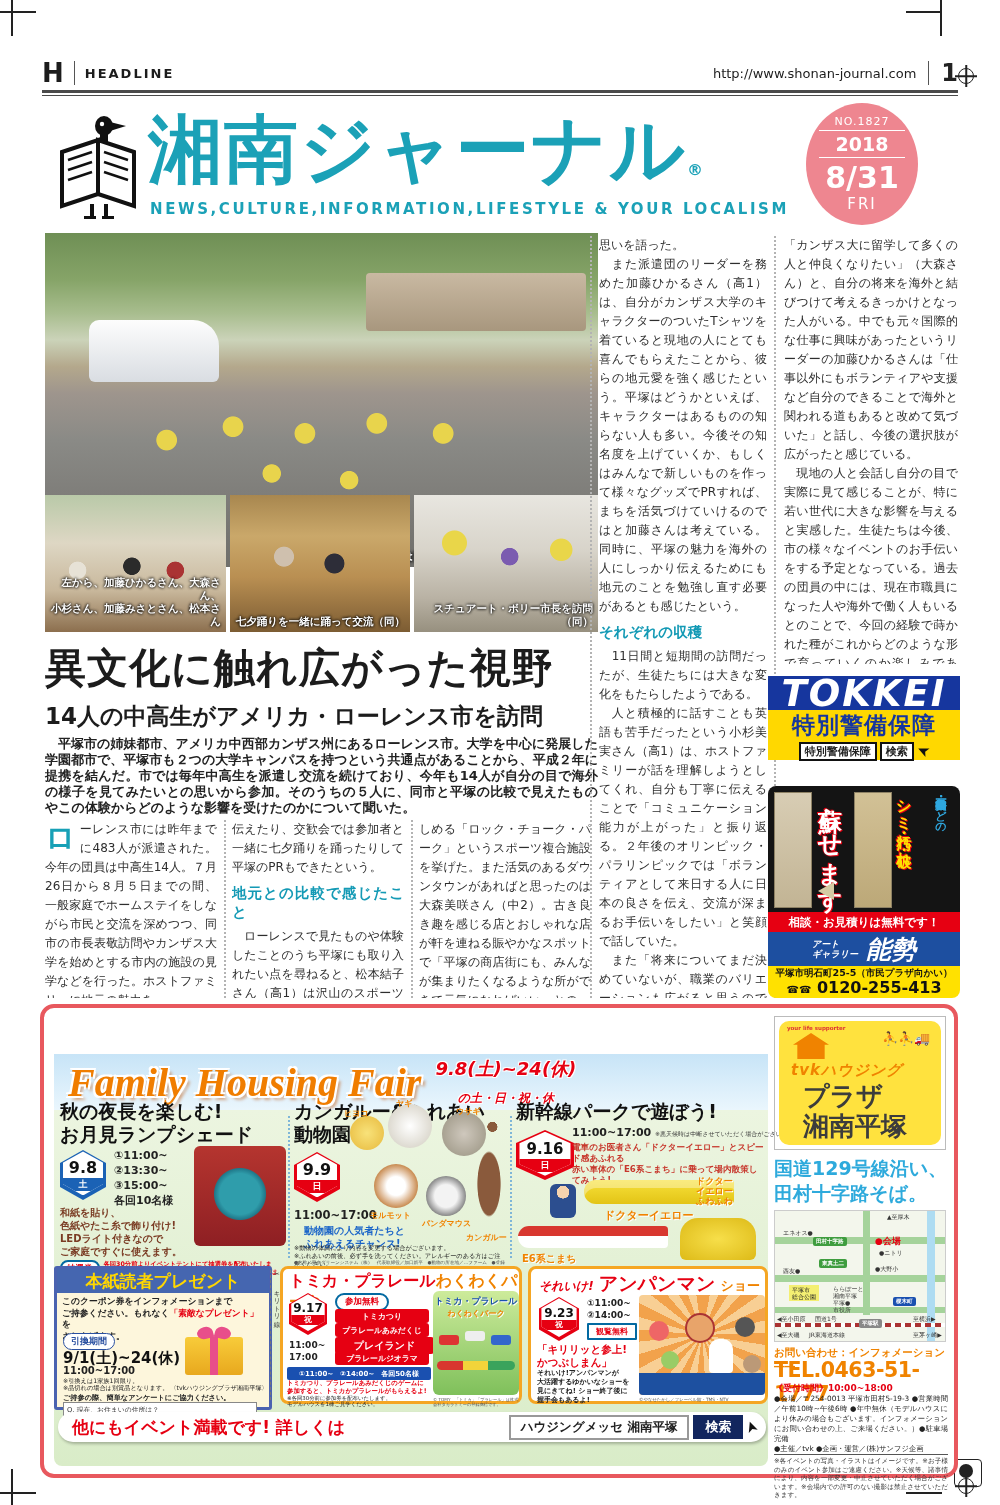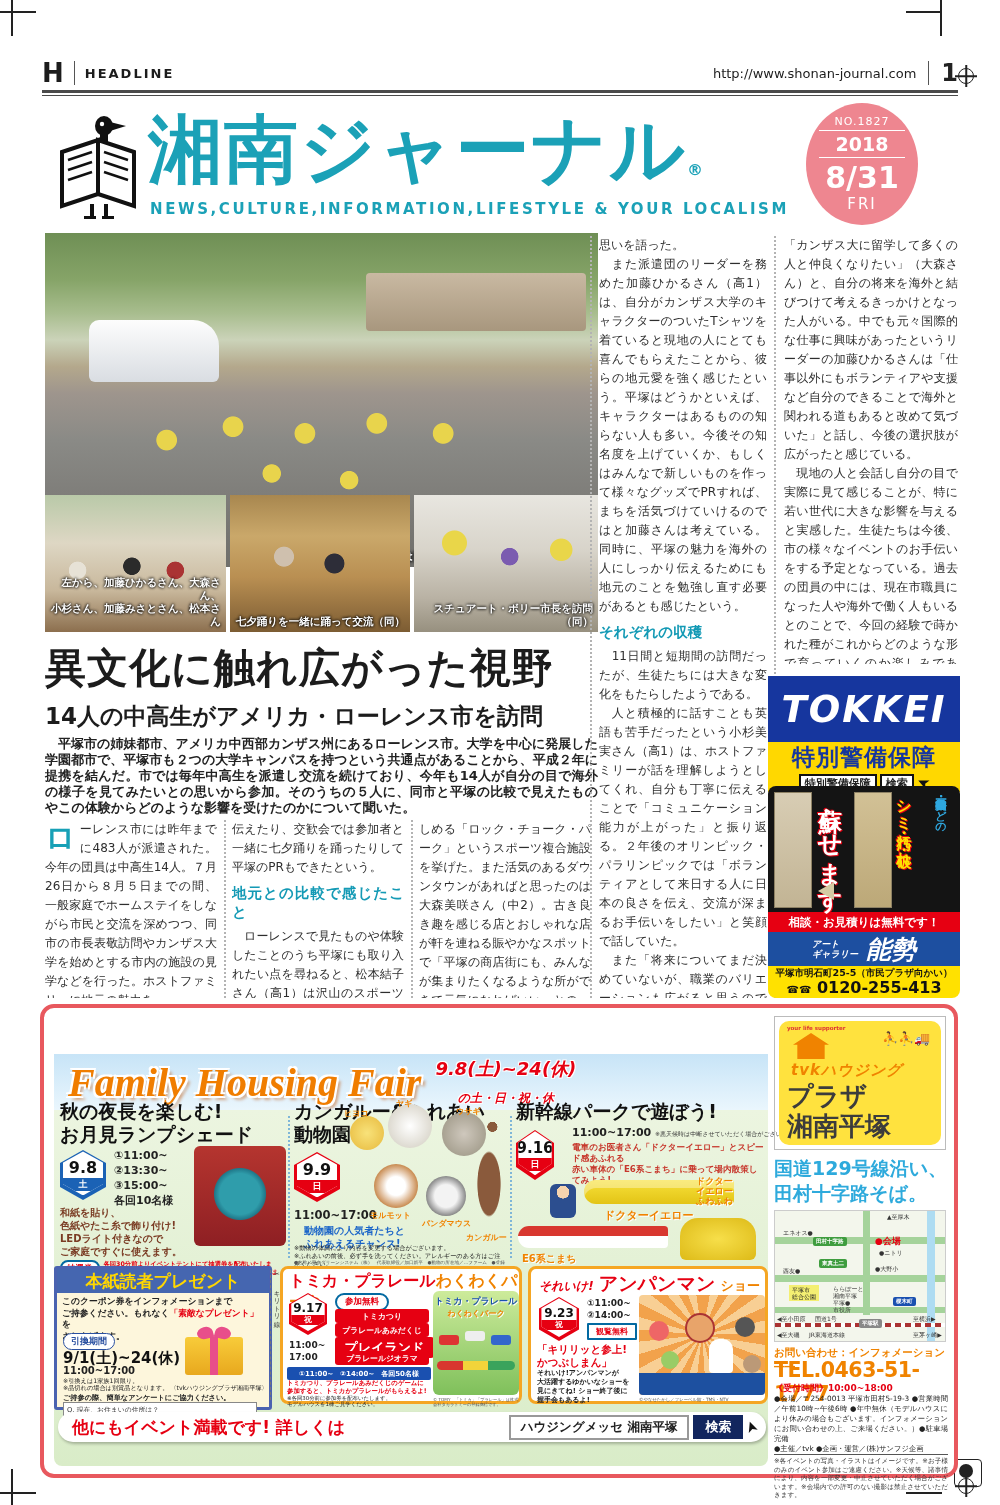--- a/index.html
+++ b/index.html
@@ -195,21 +195,21 @@
     <p>　人と積極的に話すことも英語も苦手だったという小杉美実さん（高1）は、ホストファミリーが話を理解しようとしてくれ、自分も丁寧に伝えることで「コミュニケーション能力が上がった」と振り返る。２年後のオリンピック・パラリンピックでは「ボランティアとして来日する人に日本の良さを伝え、交流が深まるお手伝いをしたい」と笑顔で話していた。</p>
     <p>　また「将来についてまだ決めていないが、職業のバリエーションも広がると思うので英語を話せるようになりたい」（松本さん）、「頑張って将来ローレンスに住めたらいいな」（中2・加藤みさとさん）、</p>
   </div>
   <div class="abs dotsep" style="left:774px;top:236px;height:762px;"></div>
   <div class="abs bodycol jp" style="left:784px;top:236px;width:174px;height:428px;">
     <p>「カンザス大に留学して多くの人と仲良くなりたい」（大森さん）と、自分の将来を海外と結びつけて考えるきっかけとなった人がいる。中でも元々国際的な仕事に興味があったというリーダーの加藤ひかるさんは「仕事以外にもボランティアや支援など自分のできることで海外と関われる道もあると改めて気づいた」と話し、今後の選択肢が広がったと感じている。</p>
     <p>　現地の人と会話し自分の目で実際に見て感じることが、特に若い世代に大きな影響を与えると実感した。生徒たちは今後、市の様々なイベントのお手伝いをする予定となっている。過去の団員の中には、現在市職員になった人や海外で働く人もいるとのことで、今回の経験で蒔かれた種がこれからどのような形で育っていくのか楽しみである。</p>
   </div>
 
   <div class="abs" style="left:768px;top:676px;width:192px;height:100px;">
-    <div style="height:66px;background:#16369e;display:flex;align-items:center;justify-content:center;">
+    <div style="height:34px;background:#16369e;display:flex;align-items:center;justify-content:center;">
       <span class="tokkei-logo">TOKKEI</span>
     </div>
     <div style="height:50px;background:#ffd800;display:flex;flex-direction:column;align-items:center;justify-content:center;gap:1px;">
       <span class="tokkei-big">特別警備保障</span>
       <span style="display:flex;align-items:center;gap:3px;">
         <span class="srchbox" style="font-size:11px;padding:0 4px;">特別警備保障</span>
         <span class="srchbox" style="font-size:11px;padding:0 4px;">検索</span>
         <span style="font-size:15px;color:#111;transform:rotate(205deg);display:inline-block;">➤</span>
       </span>
     </div>
@@ -298,21 +298,21 @@
     <div class="abs orange" style="left:352px;top:90px;font-size:8px;font-weight:900;">ヤギ</div>
     <div class="abs orange" style="left:412px;top:98px;font-size:8px;font-weight:900;">ウサギ</div>
     <div class="abs orange" style="left:326px;top:202px;font-size:8px;font-weight:900;">モルモット</div>
     <div class="abs orange" style="left:378px;top:210px;font-size:8px;font-weight:900;">パンダマウス</div>
     <div class="abs orange" style="left:422px;top:224px;font-size:8px;font-weight:900;">カンガルー</div>
     <div class="abs" style="left:250px;top:236px;width:212px;font-size:6.2px;line-height:7.5px;color:#222;">※動物の体調により内容を変更する場合がございます。</div>
     <div class="abs" style="left:250px;top:244px;width:212px;font-size:6.2px;line-height:7.5px;color:#222;">※ふれあいの前後、必ず手を洗ってください。アレルギーのある方はご注意ください。</div>
     <div class="abs" style="left:250px;top:252px;width:212px;font-size:4.6px;line-height:5.6px;color:#555;overflow:hidden;height:11px;">●名称／東京グリーンシステム（株）　代表取締役／加口新平　●動物の所在地／…ファーム　●登録番号／…　●登録年月日／…　●動物取扱責任者／…</div>
 
     <div class="abs evtitle" style="left:472px;top:92px;">新幹線パークで遊ぼう!</div>
-    <div class="abs hex" style="left:472px;top:122px;width:38px;height:50px;background:#e60012;">
+    <div class="abs hex" style="left:472px;top:122px;width:58px;height:50px;background:#e60012;">
       <div class="hex-in">
         <div class="hex-date" style="font-size:15px;margin-top:10px;">9.16</div>
         <div class="hex-dow" style="font-size:9px;background:#e60012;margin-top:2px;">日</div>
       </div>
     </div>
     <div class="abs" style="left:528px;top:118px;font-size:11px;font-weight:900;">
       <span>11:00~17:00</span>
       <span style="font-size:6px;font-weight:normal;color:#333;">※悪天候時は中断させていただく場合がございます。</span>
     </div>
     <div class="abs pre" style="left:528px;top:134px;width:194px;font-size:8.6px;font-weight:900;color:#c7372c;line-height:11px;">電車のお医者さん「ドクターイエロー」とスピード感あふれる
@@ -367,21 +367,21 @@
         <div class="hex-in">
           <div class="hex-date" style="font-size:12px;margin-top:8px;">9.17</div>
           <div class="hex-dow" style="font-size:7.5px;background:#e60012;margin-top:1px;">祝</div>
         </div>
       </div>
       <div class="abs pre" style="left:6px;top:70px;font-size:9px;font-weight:900;line-height:12px;">11:00~
 17:00</div>
       <div class="abs pill-out" style="left:52px;top:24px;font-size:8.5px;padding:1px 8px;border-radius:9px;">参加無料</div>
       <div class="abs pill-red" style="left:52px;top:40px;width:94px;font-size:7.8px;padding:1.5px 0;">トミカつり</div>
       <div class="abs pill-red" style="left:52px;top:54px;width:94px;font-size:7.8px;padding:1.5px 0;">プラレールあみだくじ</div>
-      <div class="abs pill-red" style="left:52px;top:68px;width:99px;font-size:13px;padding:1.5px 0;">プレイランド</div>
+      <div class="abs pill-red" style="left:52px;top:68px;width:99px;font-size:10px;padding:1.5px 0;">プレイランド</div>
       <div class="abs pill-red" style="left:52px;top:82px;width:94px;font-size:7.8px;padding:1.5px 0;">プラレールジオラマ</div>
       <div class="abs" style="left:4px;top:98px;width:144px;background:#1a50b0;color:#fff;font-size:7px;font-weight:900;text-align:center;padding:1.5px 0;border-radius:2px;">①11:00~　②14:00~　各回50名様</div>
       <div class="abs pre tinyred" style="left:4px;top:110px;font-size:6.4px;font-weight:900;line-height:8px;">トミカつり、プラレールあみだくじのゲームに
 参加すると、トミカかプラレールがもらえるよ!</div>
       <div class="abs pre" style="left:4px;top:126px;font-size:5.4px;color:#222;line-height:6.4px;">※各回30分前に参加券を配布いたします。
 モデルハウスを1棟ご見学ください。</div>
       <div class="abs" style="left:150px;top:22px;width:86px;height:104px;border-radius:6px;background:linear-gradient(#cdeb9b,#7fc05b);overflow:hidden;">
         <div style="text-align:center;font-size:9px;font-weight:900;color:#1a50b0;text-shadow:1px 1px 0 #fff;margin-top:4px;">トミカ・プラレール</div>
         <div class="orange" style="text-align:center;font-size:8px;font-weight:900;text-shadow:1px 1px 0 #fff;">わくわくパーク</div>
         <div style="position:absolute;left:6px;top:44px;width:20px;height:10px;background:#d33;border-radius:3px;"></div>
@@ -432,21 +432,21 @@
       <span style="background:#12265e;color:#fff;font-size:13px;font-weight:900;padding:3px 12px;margin-left:4px;">検索</span>
       <span style="font-size:15px;color:#111;transform:rotate(250deg);display:inline-block;margin:0 8px 0 2px;">➤</span>
     </div>
 
     <div class="abs" style="left:730px;top:8px;width:172px;height:134px;border:1px solid #bbb;padding:4px;box-sizing:border-box;">
       <div style="width:100%;height:100%;background:#ffe23e;border-radius:10px;position:relative;overflow:hidden;">
         <div style="position:absolute;left:8px;top:4px;font-size:5.5px;color:#d33;font-weight:bold;">your life supporter</div>
         <div style="position:absolute;left:14px;top:12px;width:36px;height:26px;background:#f08300;clip-path:polygon(50% 0,100% 45%,88% 45%,88% 100%,12% 100%,12% 45%,0 45%);"></div>
         <div style="position:absolute;right:10px;top:10px;font-size:13px;color:#f08300;">⛹⛹🚚</div>
         <div style="position:absolute;left:12px;top:40px;font-size:15px;font-weight:900;color:#f08300;font-style:italic;letter-spacing:1px;">tvkハウジング</div>
-        <div class="pre" style="position:absolute;left:8px;top:60px;font-size:26px;font-weight:900;color:#3c3c3c;line-height:30px;">プラザ
+        <div class="pre" style="position:absolute;left:24px;top:60px;font-size:26px;font-weight:900;color:#3c3c3c;line-height:30px;">プラザ
 湘南平塚</div>
       </div>
     </div>
     <div class="abs pre" style="left:730px;top:148px;font-size:19px;font-weight:900;color:#2eaadc;line-height:25px;">国道129号線沿い、
 田村十字路そば。</div>
     <div class="abs" style="left:730px;top:202px;width:172px;height:132px;background:#f3f6ec;border:1px solid #ccc;box-sizing:border-box;overflow:hidden;">
       <div style="position:absolute;left:0;top:26px;width:100%;height:7px;background:#a5d39b;"></div>
       <div style="position:absolute;left:0;top:64px;width:100%;height:7px;background:#a5d39b;"></div>
       <div style="position:absolute;left:0;top:96px;width:100%;height:6px;background:#a5d39b;"></div>
       <div style="position:absolute;left:88px;top:0;width:7px;height:104px;background:#a5d39b;"></div>

